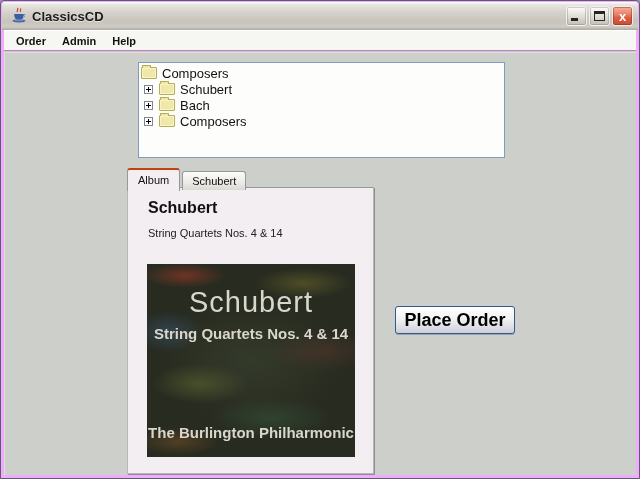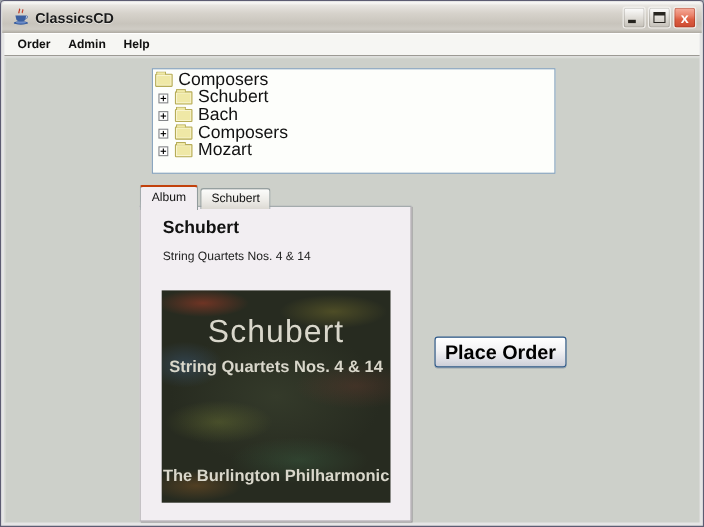--- a/index.html
+++ b/index.html
@@ -1,18 +1,18 @@
 <!DOCTYPE html>
 <html><head>
 <meta charset="utf-8">
 <style>
   html,body{margin:0;padding:0;background:#9aa0a8;}
   *{box-sizing:border-box;font-family:"Liberation Sans", sans-serif;}
 
-  .frame{position:relative;width:640px;height:479px;background:#e5e5e5;
+  .frame{position:relative;width:640px;height:479px;background:#f0abfc;
          border:1px solid #5c5c72;border-radius:4px 4px 0 0;overflow:hidden;}
 
   
   .titlebar{position:absolute;top:1px;left:1px;right:1px;height:28px;
     background:linear-gradient(180deg,#fdfdfb 0%,#e7e5e1 10%,#d7d3cc 35%,#c8c4bc 70%,#cfccc5 88%,#aeaaa2 100%);
     border-radius:3px 3px 0 0;display:flex;align-items:center;padding:0 5px;}
   .title-icon{width:18px;height:18px;margin:0 4px 0 3px;flex:0 0 auto;}
   .title-text{font-size:13px;font-weight:bold;color:#1a1a1a;flex:1 1 auto;
     text-shadow:0 1px 0 rgba(255,255,255,.5);}
   .winbtns{display:flex;gap:2px;}
@@ -33,21 +33,21 @@
     display:flex;align-items:center;padding-left:4px;font-weight:bold;}
   .menu-item{font-size:11px;color:#111;padding:2px 8px;cursor:default;}
 
   
   .content{position:absolute;top:51px;left:3px;right:3px;bottom:3px;background:#cdd0ca;
     box-shadow:inset 1px 1px 0 #dde0da;}
 
   
   .tree{position:absolute;left:134px;top:10px;width:367px;height:96px;
     background:#fdfefb;border:1px solid #7f9db9;padding:2px 0 0 2px;overflow:hidden;}
-  .tree-row{display:flex;align-items:center;height:16px;font-size:16px;color:#111;}
+  .tree-row{display:flex;align-items:center;height:16px;font-size:13px;color:#111;}
   .tree-row.child{padding-left:2px;}
   .expand-box{width:9px;height:9px;border:1px solid #848688;background:#fff;
     position:relative;margin:0 6px 0 1px;flex:0 0 auto;}
   .expand-box::before,.expand-box::after{content:"";position:absolute;background:#000;}
   .expand-box::before{left:1px;right:1px;top:3px;height:1px;}
   .expand-box::after{top:1px;bottom:1px;left:3px;width:1px;}
   .folder{width:16px;height:12px;position:relative;margin-right:5px;flex:0 0 auto;
     background:#efe8a6;border:1px solid #b6ac58;border-radius:1px;
     box-shadow:inset 0 0 0 1px #f8f4cf;}
   .folder::before{content:"";position:absolute;top:-3px;left:0;width:7px;height:2px;
@@ -139,25 +139,20 @@
       <div class="tree-row child">
         <span class="expand-box"></span>
         <span class="folder"></span>
         <span>Bach</span>
       </div>
       <div class="tree-row child">
         <span class="expand-box"></span>
         <span class="folder"></span>
         <span>Composers</span>
       </div>
-      <div class="tree-row child">
-        <span class="expand-box"></span>
-        <span class="folder"></span>
-        <span>Mozart</span>
-      </div>
     </div>
 
     <div class="tabs">
       <span class="tab selected">Album</span>
       <span class="tab">Schubert</span>
     </div>
 
     <div class="panel">
       <div class="panel-title">Schubert</div>
       <div class="panel-sub">String Quartets Nos. 4 &amp; 14</div>

